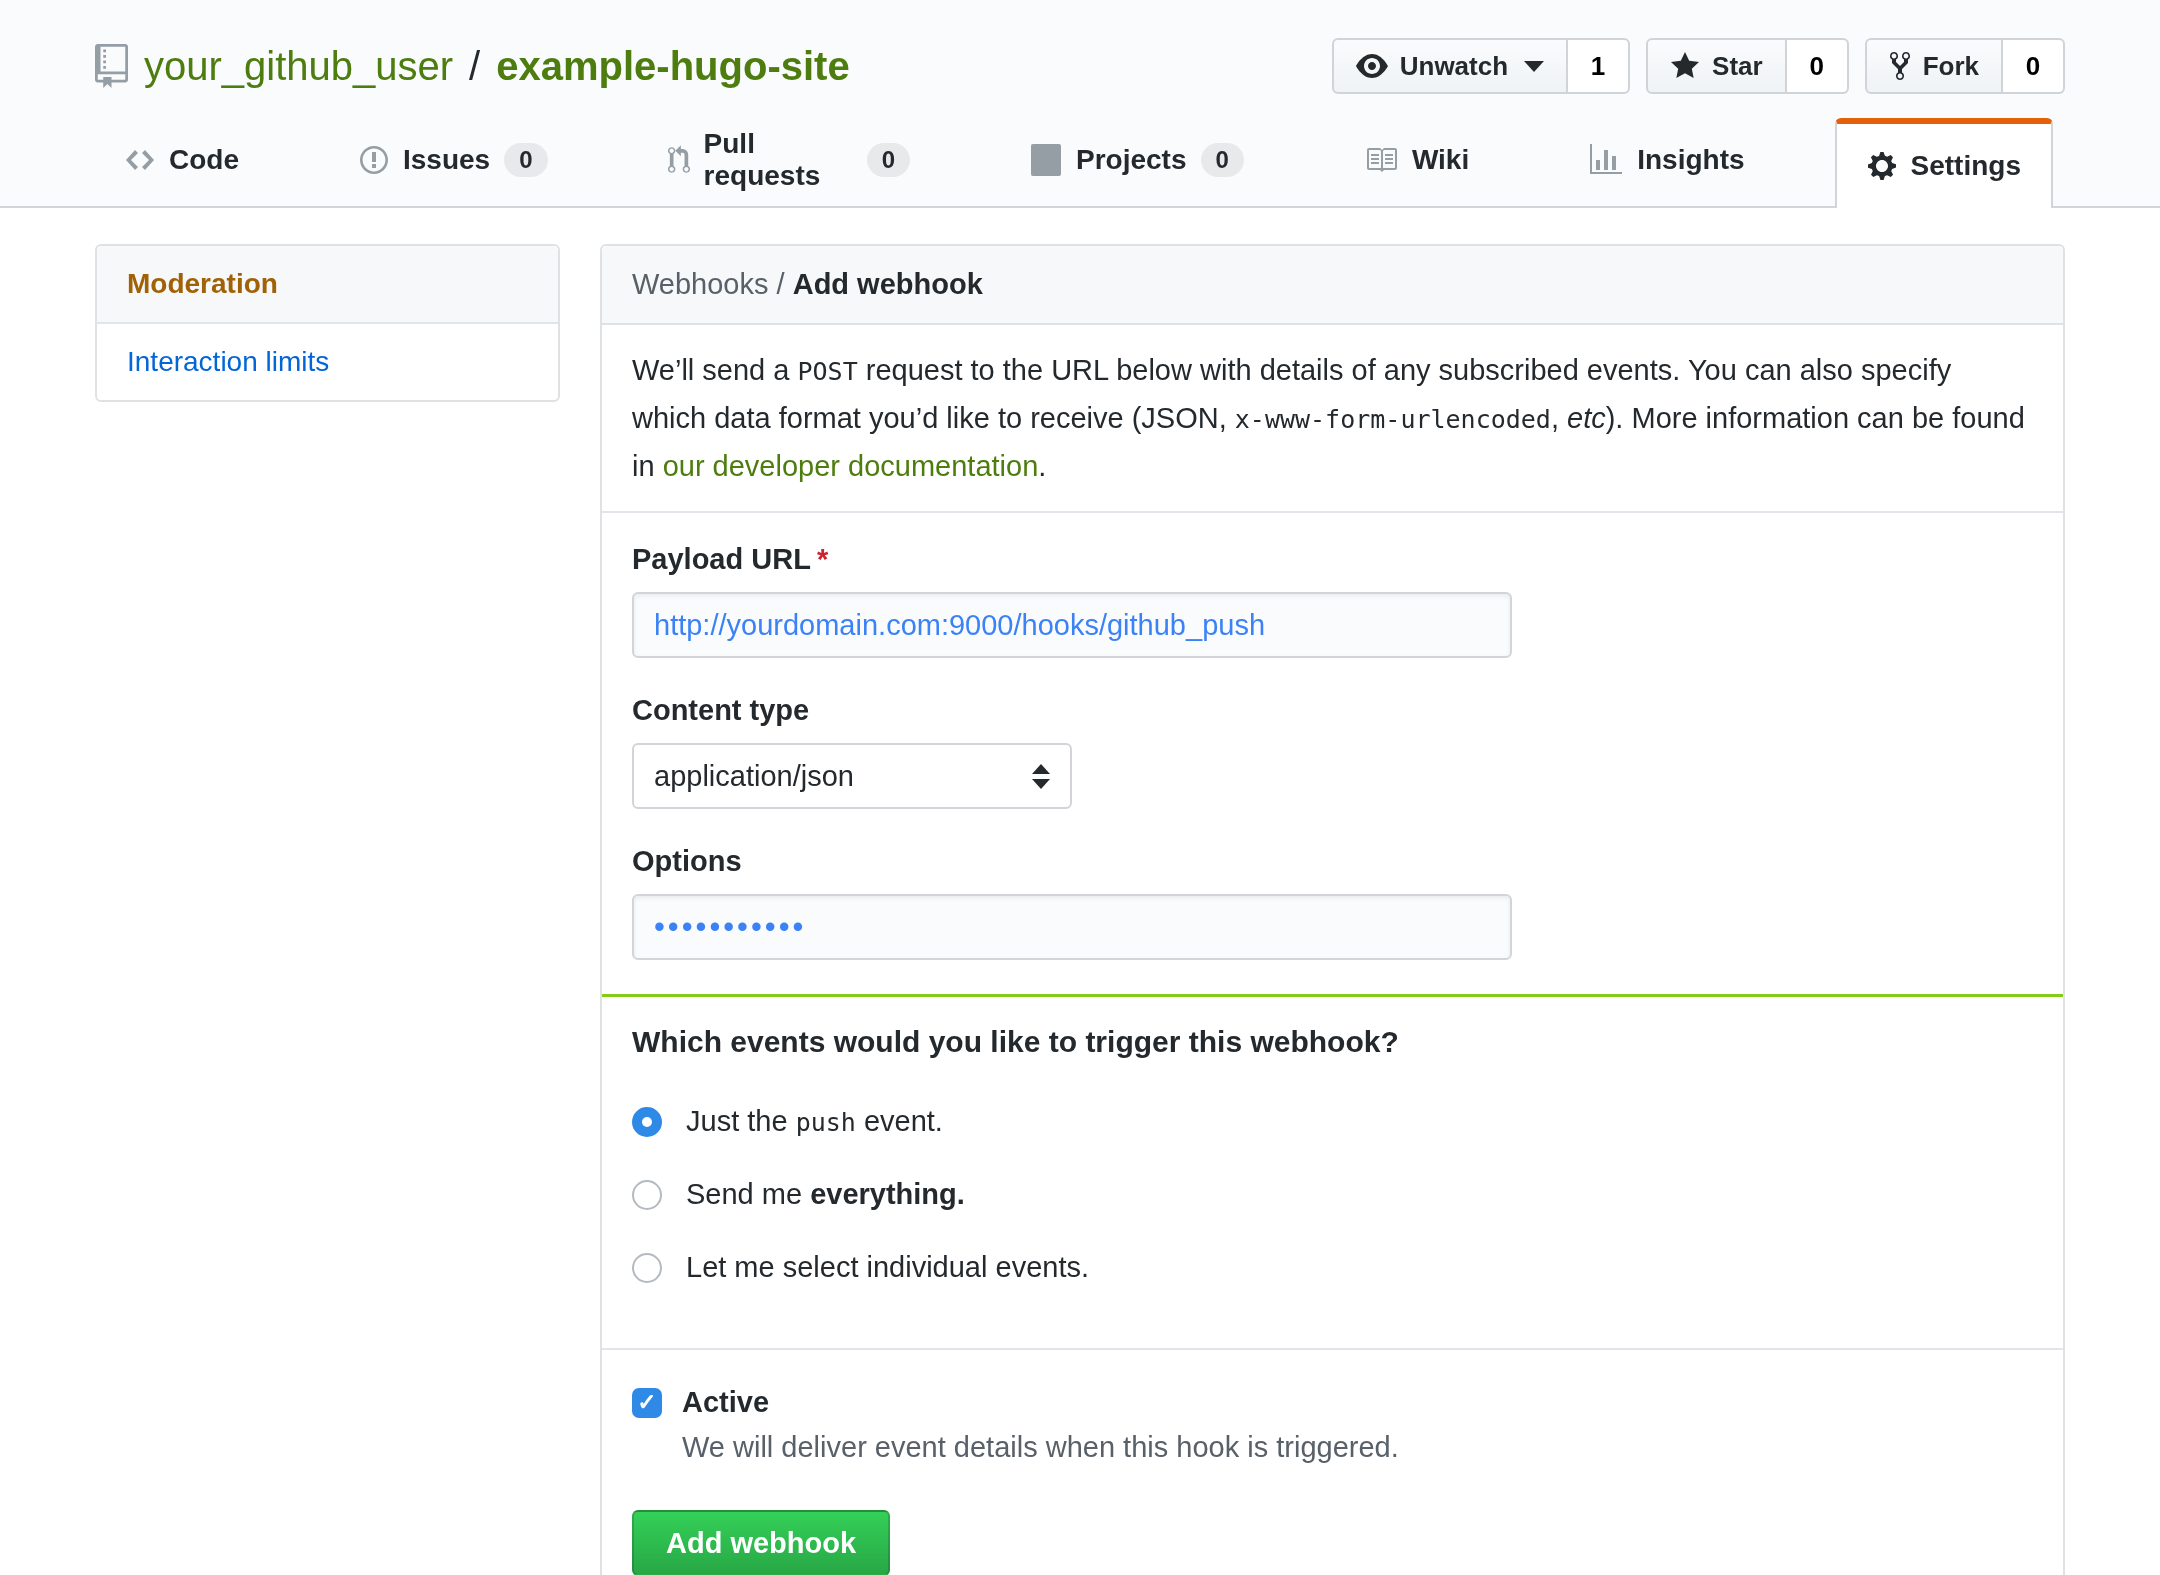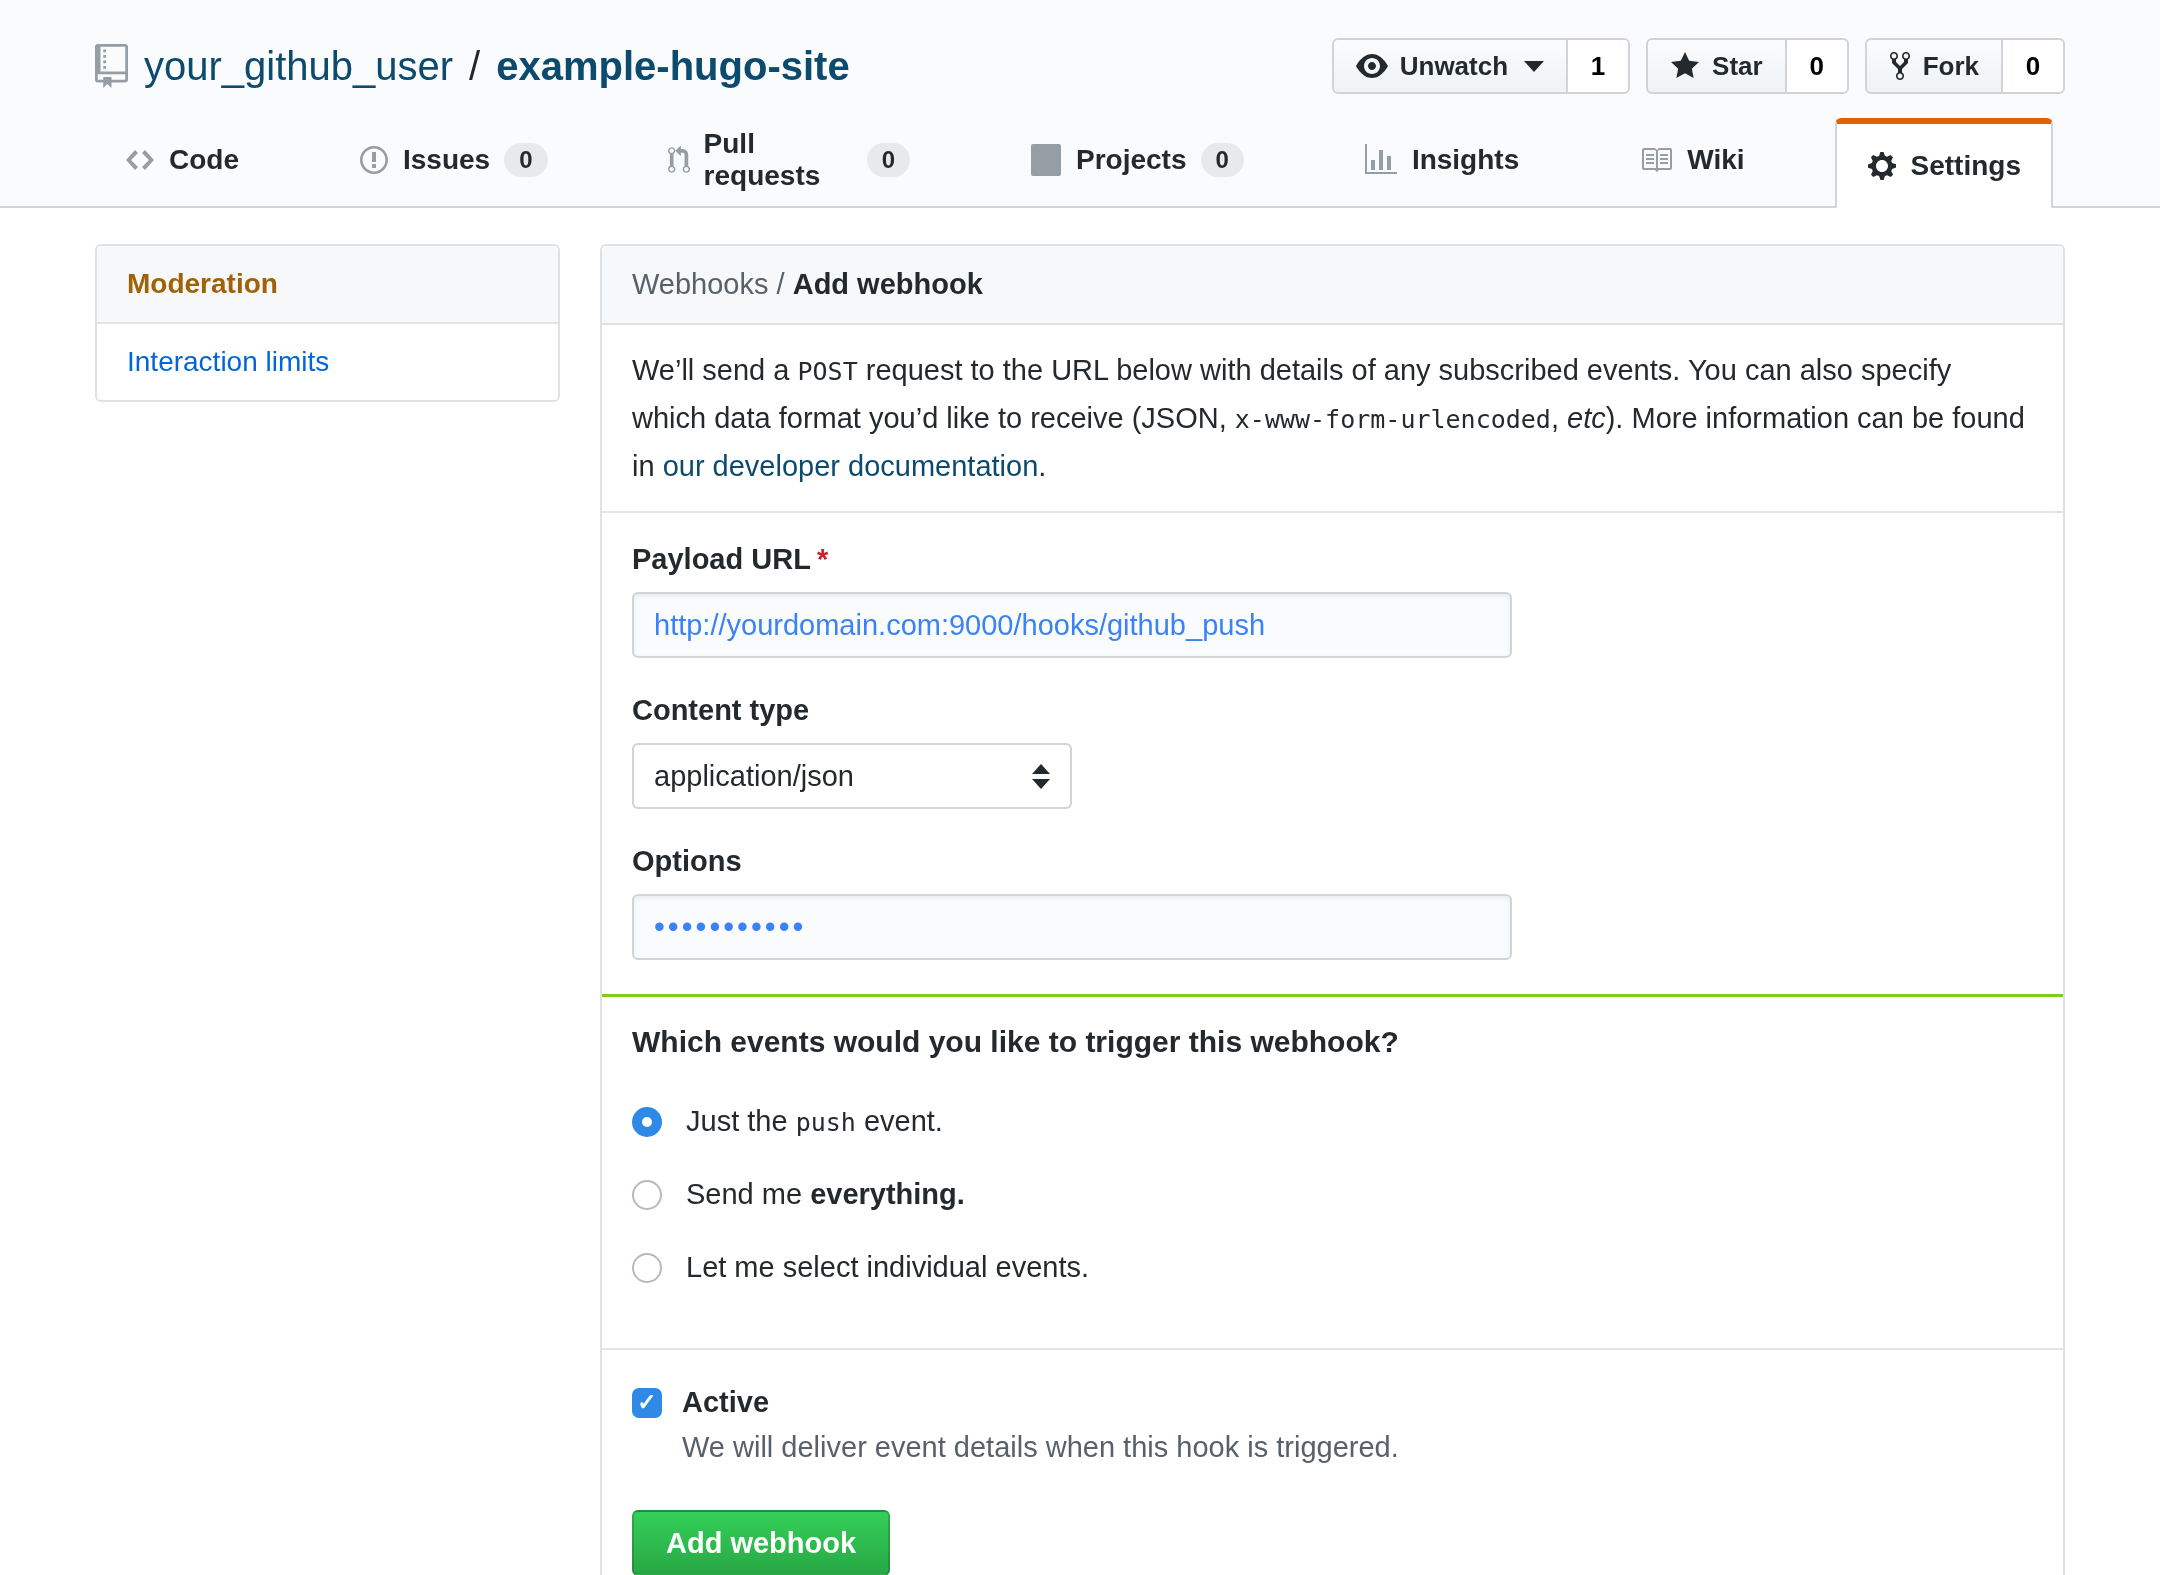--- a/index.html
+++ b/index.html
@@ -7,21 +7,21 @@
   html,body { margin:0; padding:0; }
   body {
     width:2160px; height:1575px; overflow:hidden;
     background:#ffffff; color:#24292e;
     font-family:"Liberation Sans", sans-serif;
     font-size:29px;
   }
   .container { width:1970px; margin:0 auto; }
   .mono { font-family:"DejaVu Sans Mono","Liberation Mono",monospace; font-size:25px;margin-top:37px; }
   .italic { font-style:italic; }
-  a.link { color:#0c4a6e; text-decoration:none; cursor:pointer; }
+  a.link { color:#4d7c0f; text-decoration:none; cursor:pointer; }
 
   
   .pagehead { background:#fafbfc; padding-top:34px; border-bottom:2px solid #d1d5da; }
   .repo-row { display:flex; justify-content:space-between; align-items:center; height:64px; }
   .repo-title { display:flex; align-items:center; gap:16px; font-size:40px; }
   .repo-title .octicon { color:#959da5; }
   .repo-owner { color:#0366d6; font-weight:400; }
   .repo-sep { color:#24292e; }
   .repo-name { color:#0366d6; font-weight:700; }
 
@@ -216,29 +216,29 @@
       </div>
       <div class="tab">
         <svg class="octicon" width="32" height="32" viewBox="0 0 15 16">
             <path d="M10 12h3V2h-3v10zm-4-2h3V2H6v8zm-4 4h3V2H2v12zm-1 1h13V1H1v14zM14 0H1a1 1 0 0 0-1 1v14a1 1 0 0 0 1 1h13a1 1 0 0 0 1-1V1a1 1 0 0 0-1-1z"></path>
           </svg>
         <span>Projects</span>
         <span class="counter">0</span>
       </div>
       <div class="tab">
         <svg class="octicon" width="34" height="32" viewBox="0 0 16 16">
+            <path d="M3 5h4v1H3V5zm0 3h4V7H3v1zm0 2h4V9H3v1zm11-5h-4v1h4V5zm0 2h-4v1h4V7zm0 2h-4v1h4V9zm2-6v9c0 .55-.45 1-1 1H9.5l-1 1-1-1H2c-.55 0-1-.45-1-1V3c0-.55.45-1 1-1h5.5l1 1 1-1H15c.55 0 1 .45 1 1zm-8 .5L7.5 3H2v9h6V3.5zm7-.5H9.5l-.5.5V12h6V3z"></path>
+          </svg>
+        <span>Wiki</span>
+      </div>
+      <div class="tab">
+        <svg class="octicon" width="34" height="32" viewBox="0 0 16 16">
             <path d="M16 14v1H0V0h1v14h15zM5 13H3V8h2v5zm4 0H7V3h2v10zm4 0h-2V6h2v7z"></path>
           </svg>
         <span>Insights</span>
-      </div>
-      <div class="tab">
-        <svg class="octicon" width="34" height="32" viewBox="0 0 16 16">
-            <path d="M3 5h4v1H3V5zm0 3h4V7H3v1zm0 2h4V9H3v1zm11-5h-4v1h4V5zm0 2h-4v1h4V7zm0 2h-4v1h4V9zm2-6v9c0 .55-.45 1-1 1H9.5l-1 1-1-1H2c-.55 0-1-.45-1-1V3c0-.55.45-1 1-1h5.5l1 1 1-1H15c.55 0 1 .45 1 1zm-8 .5L7.5 3H2v9h6V3.5zm7-.5H9.5l-.5.5V12h6V3z"></path>
-          </svg>
-        <span>Wiki</span>
       </div>
       <div class="tab active">
         <svg class="octicon" width="30" height="32" viewBox="0 0 14 16">
             <path d="M14 8.77v-1.6l-1.94-.64-.45-1.09.88-1.84-1.13-1.13-1.81.91-1.09-.45-.69-1.92h-1.6l-.63 1.94-1.11.45-1.84-.88-1.13 1.13.91 1.81-.45 1.09L0 7.23v1.59l1.94.64.45 1.09-.88 1.84 1.13 1.13 1.81-.91 1.09.45.69 1.92h1.59l.63-1.94 1.11-.45 1.84.88 1.13-1.13-.92-1.81.47-1.09L14 8.75v.02zM7 11c-1.66 0-3-1.34-3-3s1.34-3 3-3 3 1.34 3 3-1.34 3-3 3z"></path>
           </svg>
         <span>Settings</span>
       </div>
     </nav>
   </div>
 </div>

